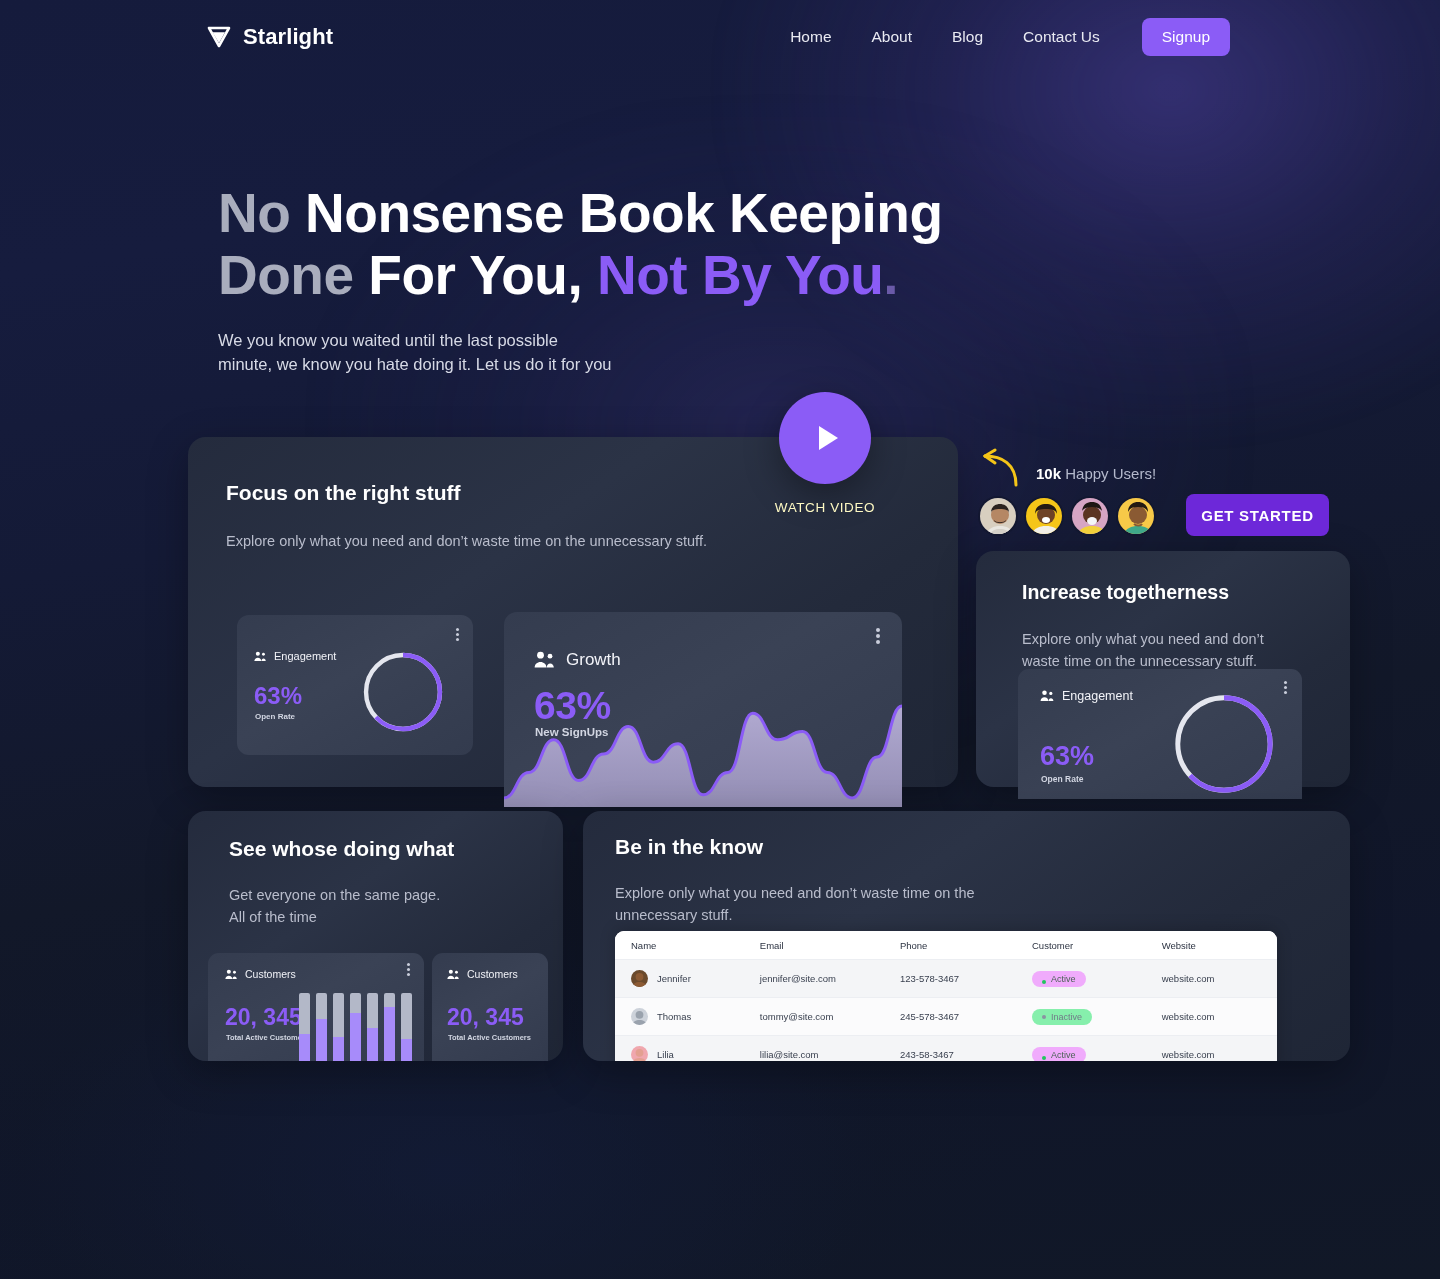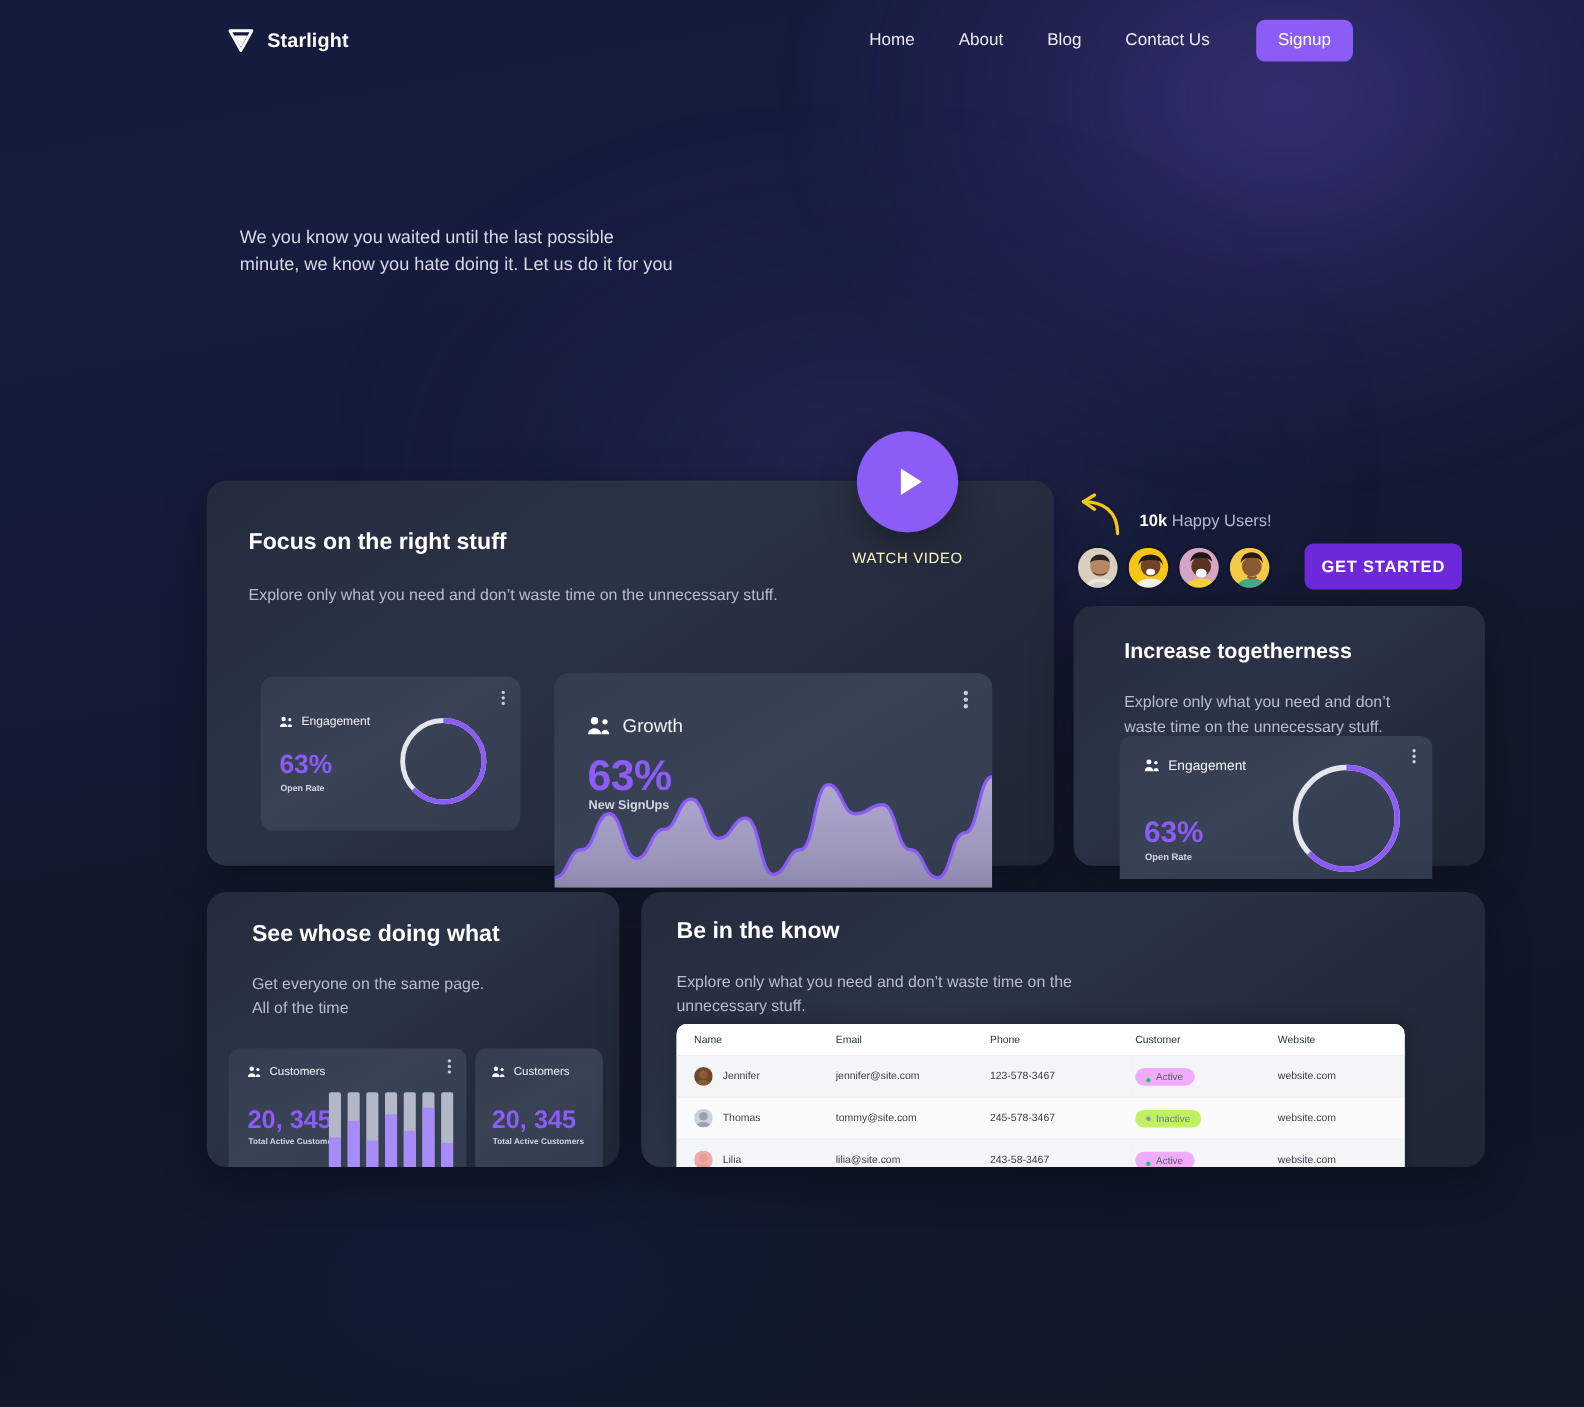--- a/index.html
+++ b/index.html
@@ -67,21 +67,21 @@
   }
   .brand {
     position: absolute;
     left: 206px; top: 24px;
     display: flex;
     align-items: center;
     gap: 11px;
   }
   .brand-mark { width: 26px; height: 26px; display:block; }
   .brand-name {
-    font-size: 18px;
+    font-size: 22px;
     font-weight: 600;
     letter-spacing: 0.1px;
     color: #ffffff;
   }
   .nav {
     position: absolute;
     right: 210px; top: 18px;
     display: flex;
     align-items: center;
     gap: 0px;
@@ -353,21 +353,21 @@
     display: inline-flex;
     align-items: center;
     gap: 5px;
     padding: 3px 10px;
     border-radius: 9px;
     font-size: 9px;
   }
   .pill .dot { width: 4px; height: 4px; border-radius: 50%; display: inline-block; }
   .pill.active { background: #f0abfc; color: #4b6356; align-items: flex-end; }
   .pill.active .dot { background: #22c55e; }
-  .pill.inactive { background: #bef264; color: #727a88; }
+  .pill.inactive { background: #86efac; color: #727a88; }
   .pill.inactive .dot { background: #8b93a1; }
 </style>
 </head>
 <body>
 
 <div class="bg-root"></div>
 <div class="glow-top-right"></div>
 <div class="glow-mid"></div>
 <div class="glow-bottom"></div>
 
@@ -385,20 +385,24 @@
     <nav class="nav">
       <a href="#">Home</a>
       <a href="#">About</a>
       <a href="#">Blog</a>
       <a href="#">Contact Us</a>
       <button class="signup-btn">Signup</button>
     </nav>
   </div>
 
   <div class="hero">
+    <h1>
+      <span class="h-dim">No </span><span class="h-bright">Nonsense Book Keeping</span><br>
+      <span class="h-dim">Done </span><span class="h-bright">For You, </span><span class="h-accent">Not By You</span><span class="h-dot">.</span>
+    </h1>
     <p>
       <span>We you know you waited until the last possible</span><br>
       <span>minute, we know you hate doing it. Let us do it for you</span>
     </p>
   </div>
 
   <div class="watch-video">
     <div class="play-circle">
       <div class="play-tri"></div>
     </div>

